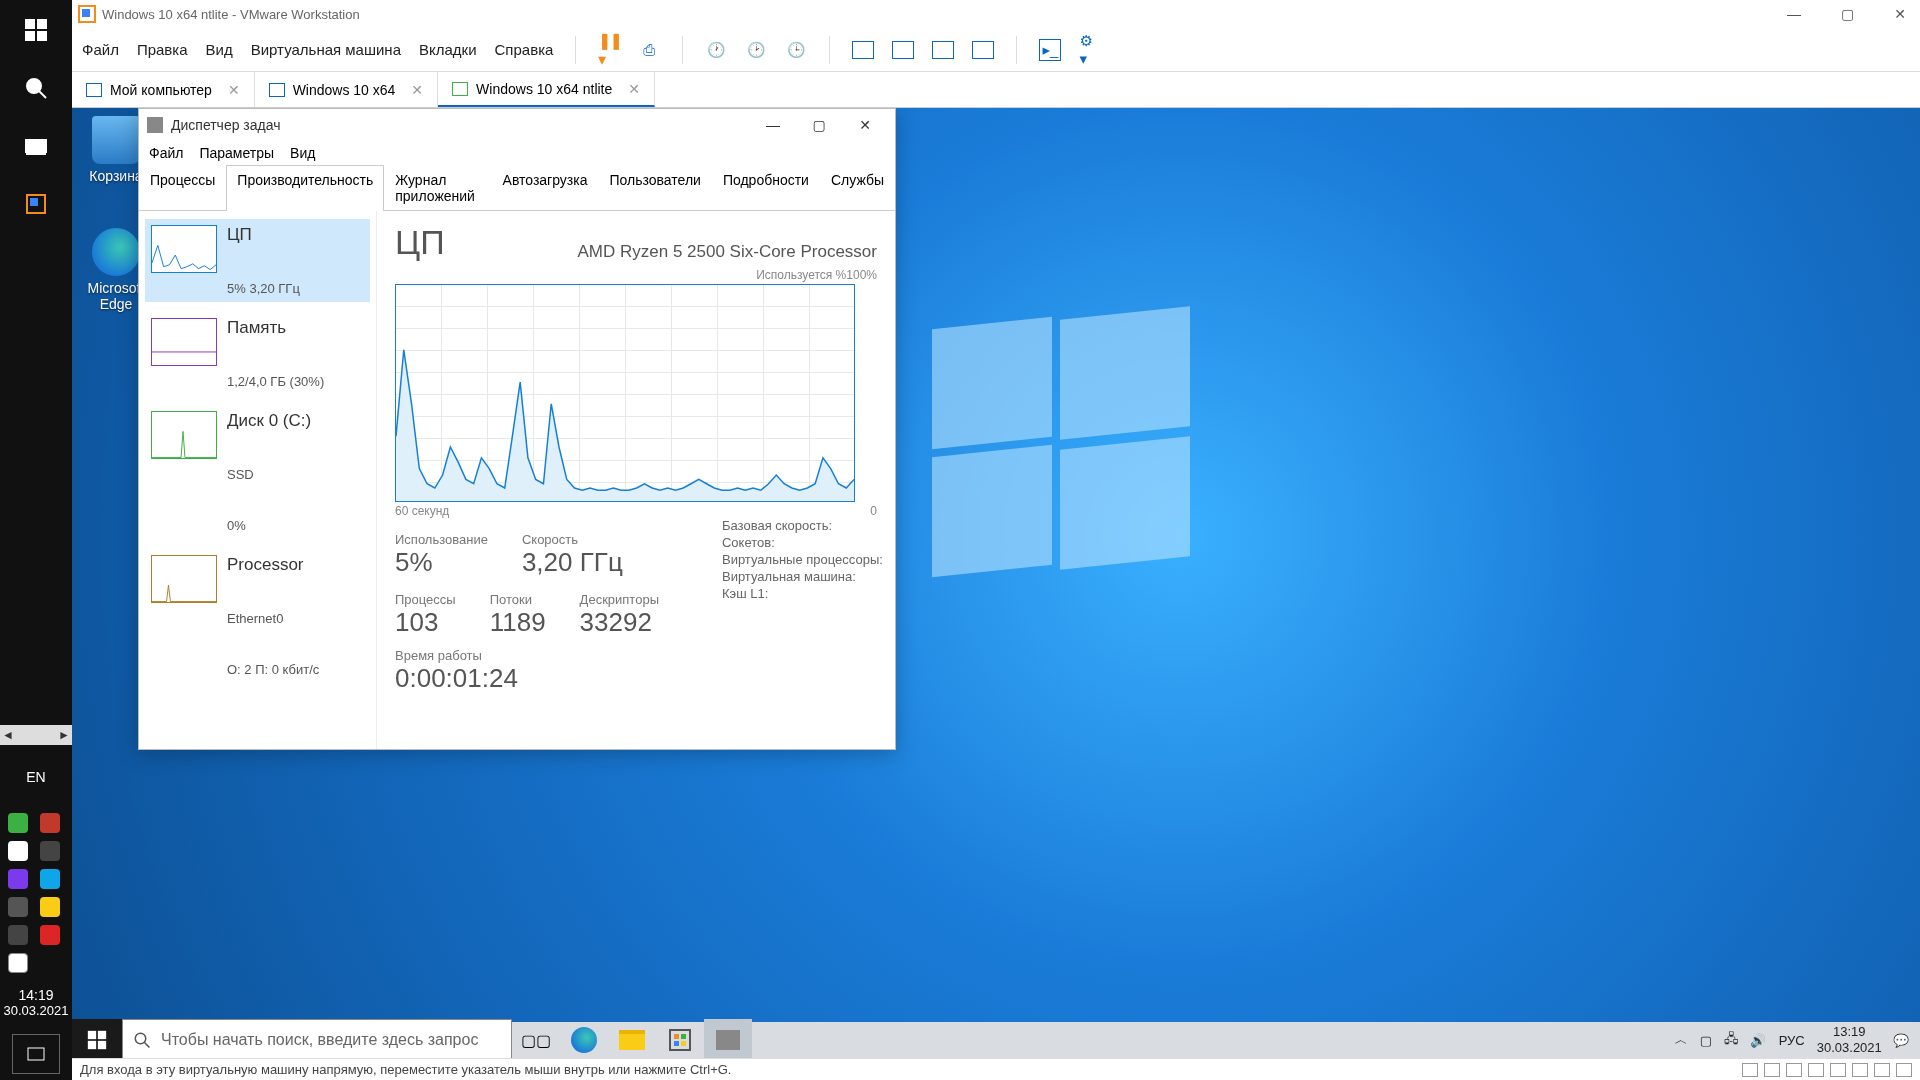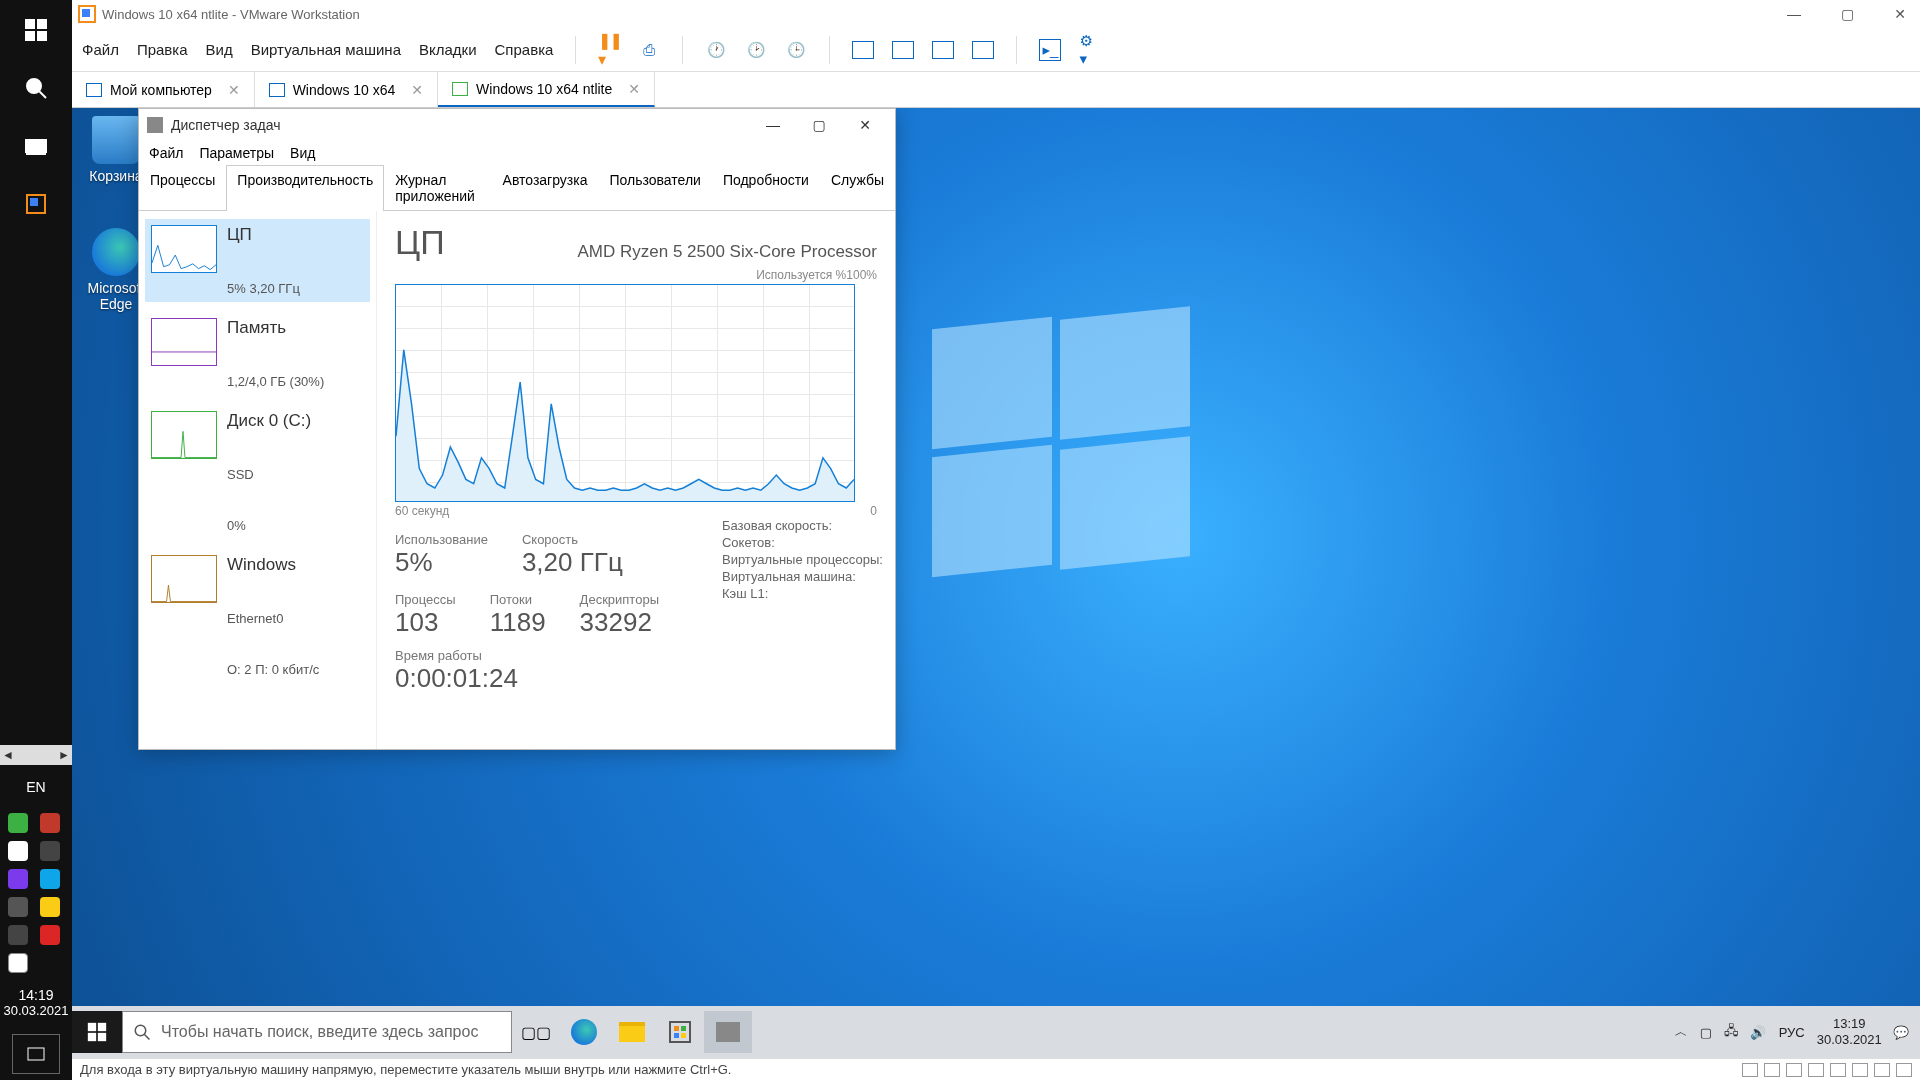--- a/index.html
+++ b/index.html
@@ -4,21 +4,21 @@
 <style>
 * { margin: 0; padding: 0; box-sizing: border-box; font-family: "Segoe UI", Tahoma, sans-serif; }
 body { width: 1920px; height: 1080px; overflow: hidden; background: #fff; position: relative; }
 
 
 .host-taskbar { position: absolute; left: 0; top: 0; width: 72px; height: 100%; background: #111; display: flex; flex-direction: column; align-items: center; padding-top: 6px; gap: 10px; color: #fff; }
 .host-taskbar .btn { width: 48px; height: 48px; display: flex; align-items: center; justify-content: center; cursor: pointer; }
 .host-taskbar .svg { width: 24px; height: 24px; fill: #fff; }
 .host-taskbar .scrollbar { height: 20px; width: 72px; background: #ddd; display: flex; align-items: center; justify-content: space-between; padding: 0 2px; }
 .host-taskbar .scrollbar span { color: #333; font-size: 12px; }
-.host-taskbar .lang { font-size: 14px; margin: 4px 0; }
+.host-taskbar .lang { font-size: 14px; margin: 14px 0; }
 .host-taskbar .tray-grid { display: grid; grid-template-columns: repeat(2, 24px); gap: 8px; margin: 4px 0; }
 .host-taskbar .tray-grid .ic { width: 20px; height: 20px; border-radius: 4px; }
 .host-taskbar .clock { font-size: 14px; text-align: center; margin-top: auto; padding-bottom: 6px; }
 .host-taskbar .clock .d { font-size: 13px; }
 .host-taskbar .bottom { width: 48px; height: 40px; border: 1px solid #666; display: flex; align-items: center; justify-content: center; margin-bottom: 6px; }
 
 
 .vm-title { position: absolute; left: 72px; top: 0; right: 0; height: 28px; display: flex; align-items: center; padding: 0 6px; font-size: 13px; color: #666; background: #fff; }
 .vm-title .logo { width: 18px; height: 18px; background: #fff; border: 2px solid #f28c1a; display: inline-block; margin-right: 6px; position: relative; }
 .vm-title .logo::after { content: ""; position: absolute; left: 2px; top: 2px; width: 8px; height: 8px; background: #3b82f6; }
@@ -86,21 +86,21 @@
 .chart-bottom { display: flex; justify-content: space-between; font-size: 12px; color: #888; margin-top: 2px; }
 .stats { display: flex; gap: 34px; margin-top: 14px; }
 .stats .col .lbl { font-size: 13px; color: #777; }
 .stats .col .val { font-size: 26px; color: #555; }
 .stats2 { font-size: 13px; color: #666; }
 .stats2 .row { display: flex; justify-content: space-between; width: 200px; margin-bottom: 2px; margin-left: 33px; }
 .uptime .lbl { font-size: 13px; color: #777; margin-top: 10px; }
 .uptime .val { font-size: 26px; color: #555; }
 
 
-.guest-taskbar { position: absolute; left: 0; right: 0; bottom: 0; height: 52px; background: #d9dde2; display: flex; align-items: center; }
+.guest-taskbar { position: absolute; left: 0; right: 0; bottom: 0; height: 36px; background: #d9dde2; display: flex; align-items: center; }
 .guest-taskbar .start { width: 50px; height: 42px; background: #1a1a1a; display: flex; align-items: center; justify-content: center; }
 .guest-taskbar .start svg { width: 20px; height: 20px; fill: #fff; }
 .guest-taskbar .search { flex: 0 0 390px; height: 42px; background: #fff; border: 1px solid #888; display: flex; align-items: center; padding: 0 10px; gap: 10px; color: #666; font-size: 16px; }
 .guest-taskbar .tbicon { width: 48px; height: 42px; display: flex; align-items: center; justify-content: center; cursor: pointer; }
 .guest-taskbar .tbicon.active { background: #c2c8cf; }
 .guest-taskbar .tray { margin-left: auto; display: flex; align-items: center; gap: 12px; padding-right: 10px; font-size: 13px; color: #222; }
 .guest-taskbar .tray .clk { text-align: center; line-height: 1.2; }
 
 
 .vm-status { position: absolute; left: 72px; bottom: 0; right: 0; height: 22px; background: #fff; border-top: 1px solid #ddd; font-size: 13px; color: #444; display: flex; align-items: center; padding: 0 8px; }
@@ -297,21 +297,21 @@
               <div class="h">Диск 0 (C:)</div>
               <div class="s">SSD</div>
               <div class="s">0%</div>
             </div>
         </div>
         <div class="side-item">
           <div class="mini net"><svg viewBox="0 0 66 48" preserveAspectRatio="none">
                 <polyline points="0,47 15,47 17,30 19,47 66,47" fill="none" stroke="#b07d2b"></polyline>
               </svg></div>
           <div class="txt">
-              <div class="h">Windows</div>
+              <div class="h">Processor</div>
               <div class="s">Ethernet0</div>
               <div class="s">О: 2  П: 0 кбит/с</div>
             </div>
         </div>
       </div>
       <div class="tm-main">
         <div class="hdr">
           <span class="big">ЦП</span>
           <span class="cpu">AMD Ryzen 5 2500 Six-Core Processor</span>
         </div>

